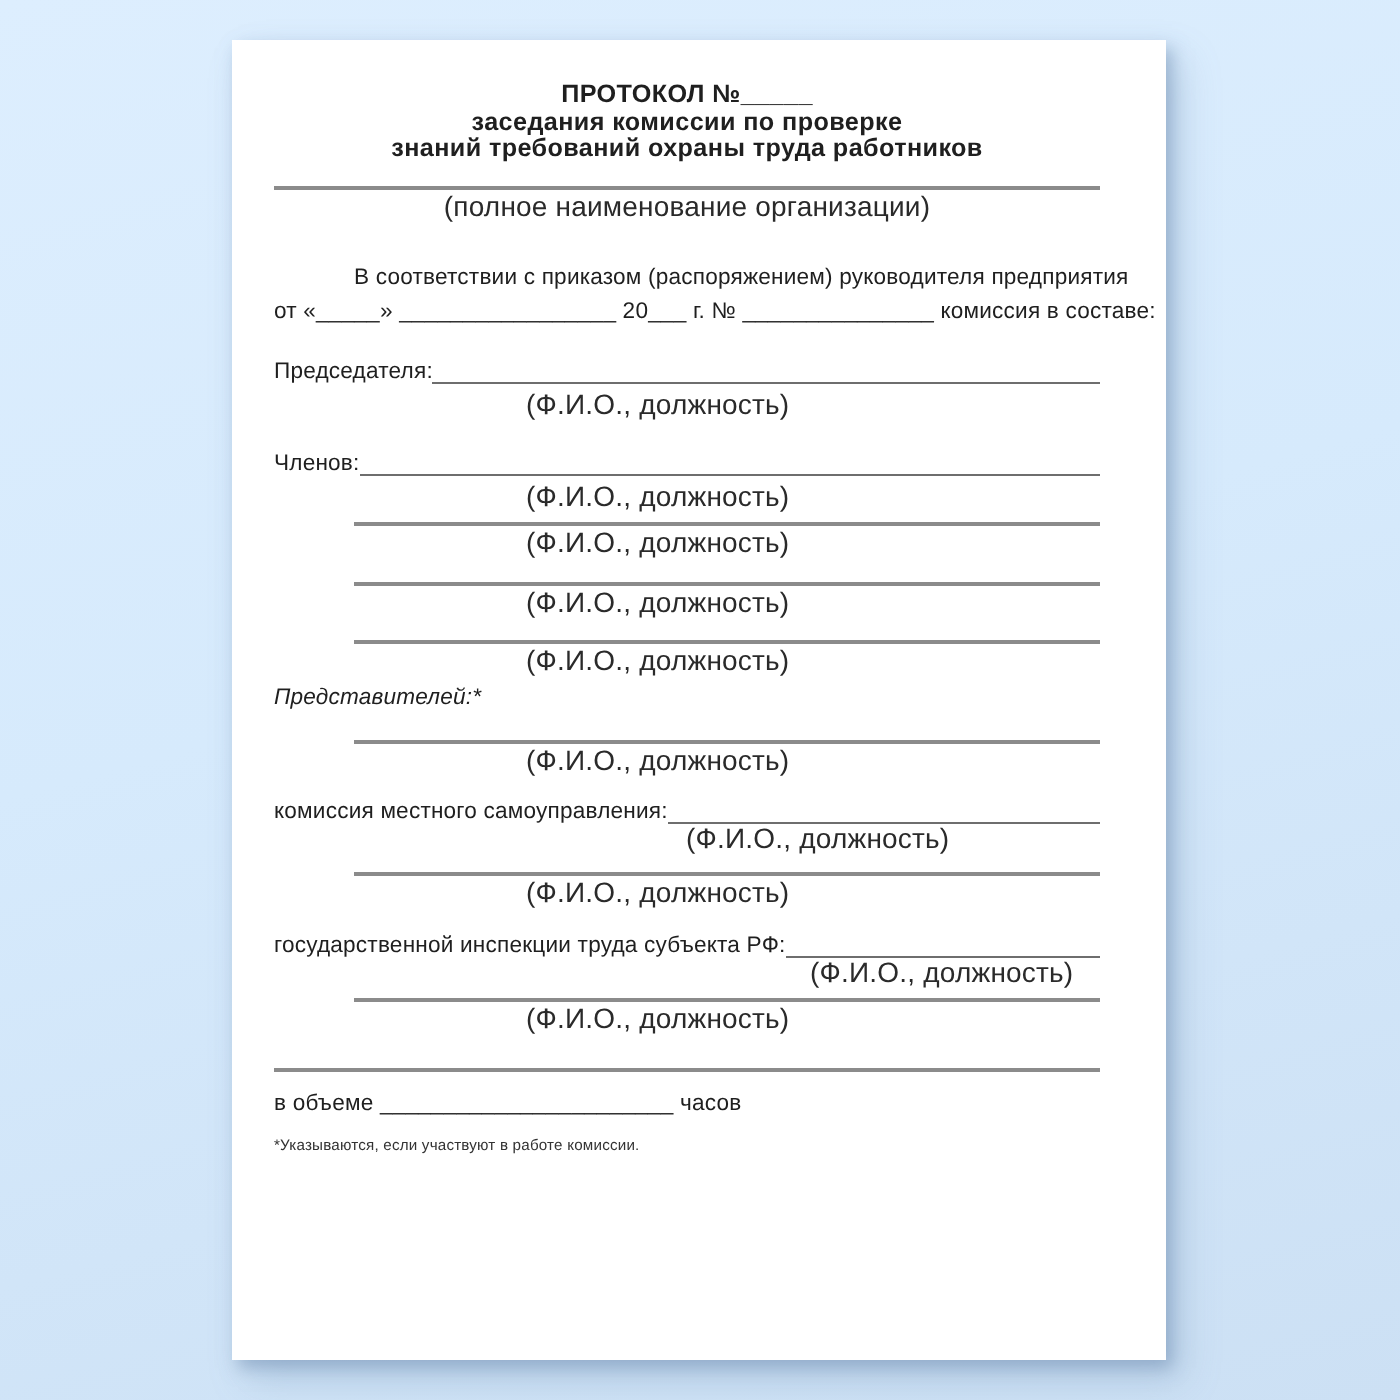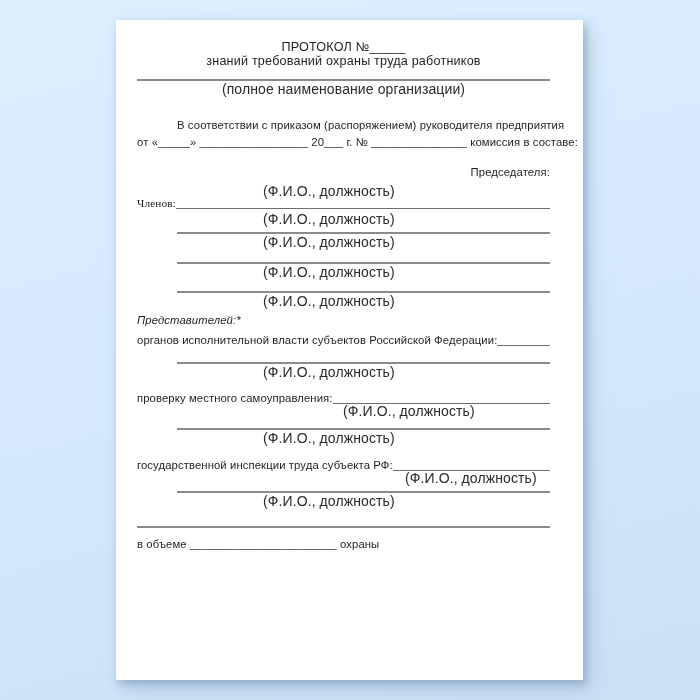--- a/index.html
+++ b/index.html
@@ -8,56 +8,57 @@
     background:linear-gradient(165deg,#ddeefe 0%,#d6eafc 45%,#cce0f4 100%);
     font-family:"Liberation Sans","DejaVu Sans",sans-serif;
     color:#1f1f1f;
   }
   .page{
     position:absolute;left:116px;top:20px;width:467px;height:660px;
     background:#ffffff;
     box-shadow:3px 4px 8px rgba(110,140,175,.5),8px 10px 18px rgba(120,150,185,.28);
   }
   .content{position:absolute;left:21px;top:0;width:413px;}
-  .title{padding-top:21px;text-align:center;font-weight:normal;font-size:12.6px;line-height:13.5px;letter-spacing:.2px;white-space:nowrap;}
+  .title{padding-top:21px;text-align:center;font-weight:bold;font-size:12.6px;line-height:13.5px;letter-spacing:.2px;white-space:nowrap;}
   .rule{height:0;border-bottom:2px solid #8b8b8b;}
   .rule-org{margin-top:11px;}
   .rule-indent{margin-left:40px;}
   .rule-full{margin-top:20px;}
   .caption{font-size:14px;line-height:10px;color:#2a2a2a;letter-spacing:.1px;}
   .caption-center{text-align:center;margin-top:3px;}
   .cap-a{margin-left:126px;margin-top:3px;}
   .cap-b{margin-left:206px;margin-top:0;}
   .cap-c{margin-left:268px;margin-top:0;}
   .body-text{font-size:11.3px;line-height:13px;letter-spacing:.1px;}
   .intro1{margin-top:25px;white-space:nowrap;padding-left:40px;}
   .intro2{margin-top:4px;white-space:nowrap;}
   .row{display:flex;align-items:flex-end;font-size:11.3px;line-height:15px;letter-spacing:.1px;}
   .row .label{white-space:nowrap;}
   .row .blank{flex:1;border-bottom:1.6px solid #6e6e6e;margin-bottom:2px;}
-  .row-chairman{margin-top:16px;flex-direction:column;}
-  .row-members{margin-top:0;font-family:Liberation Serif, serif;}
+  .row-chairman{margin-top:16px;}
+  .row-members{margin-top:18px;}
   .mt8{margin-top:8px;}  .mt15{margin-top:15px;}  .mt14{margin-top:14px;}
   .mt12{margin-top:12px;}
   .rep-label{margin-top:8px;font-style:italic;}
   .row-rep1{margin-top:6px;}
   .row-rep2{margin-top:14px;}
   .row-rep3{margin-top:15px;}
   .conducted{margin-top:57px;}
   .volume{margin-top:10px;white-space:nowrap;}
   .footnote{margin-top:9px;font-size:7.6px;letter-spacing:.1px;color:#333;}
 </style>
 </head>
 <body>
 
 <div class="page">
   <div class="content">
 
     <div class="title">
       <div>ПРОТОКОЛ №_____</div>
+      <div>заседания комиссии по проверке</div>
       <div>знаний требований охраны труда работников</div>
     </div>
 
     <div class="rule rule-org"></div>
     <div class="caption caption-center">(полное наименование организации)</div>
 
     <div class="body-text intro1">В соответствии с приказом (распоряжением) руководителя предприятия</div>
     <div class="body-text intro2">от «_____» _________________ 20___ г. № _______________ комиссия в составе:</div>
 
     <div class="row row-chairman">
@@ -76,43 +77,40 @@
     <div class="caption cap-a">(Ф.И.О., должность)</div>
 
     <div class="rule rule-indent mt15"></div>
     <div class="caption cap-a">(Ф.И.О., должность)</div>
 
     <div class="rule rule-indent mt14"></div>
     <div class="caption cap-a">(Ф.И.О., должность)</div>
 
     <div class="body-text rep-label">Представителей:*</div>
 
-    <div class="row row-rep1">
-      <span class="label">органов исполнительной власти субъектов Российской Федерации:</span>
-      <span class="blank"></span>
-    </div>
     <div class="rule rule-indent mt14"></div>
     <div class="caption cap-a">(Ф.И.О., должность)</div>
 
     <div class="row row-rep2">
-      <span class="label">проверку местного самоуправления:</span>
+      <span class="label">комиссия местного самоуправления:</span>
       <span class="blank"></span>
     </div>
     <div class="caption cap-b">(Ф.И.О., должность)</div>
     <div class="rule rule-indent mt12"></div>
     <div class="caption cap-a">(Ф.И.О., должность)</div>
 
     <div class="row row-rep3">
       <span class="label">государственной инспекции труда субъекта РФ:</span>
       <span class="blank"></span>
     </div>
     <div class="caption cap-c">(Ф.И.О., должность)</div>
     <div class="rule rule-indent mt8"></div>
     <div class="caption cap-a">(Ф.И.О., должность)</div>
 
 
     <div class="rule rule-full"></div>
 
-    <div class="body-text volume">в объеме _______________________ охраны</div>
+    <div class="body-text volume">в объеме _______________________ часов</div>
 
+    <div class="footnote">*Указываются, если участвуют в работе комиссии.</div>
 
   </div>
 </div>
 
 </body></html>

